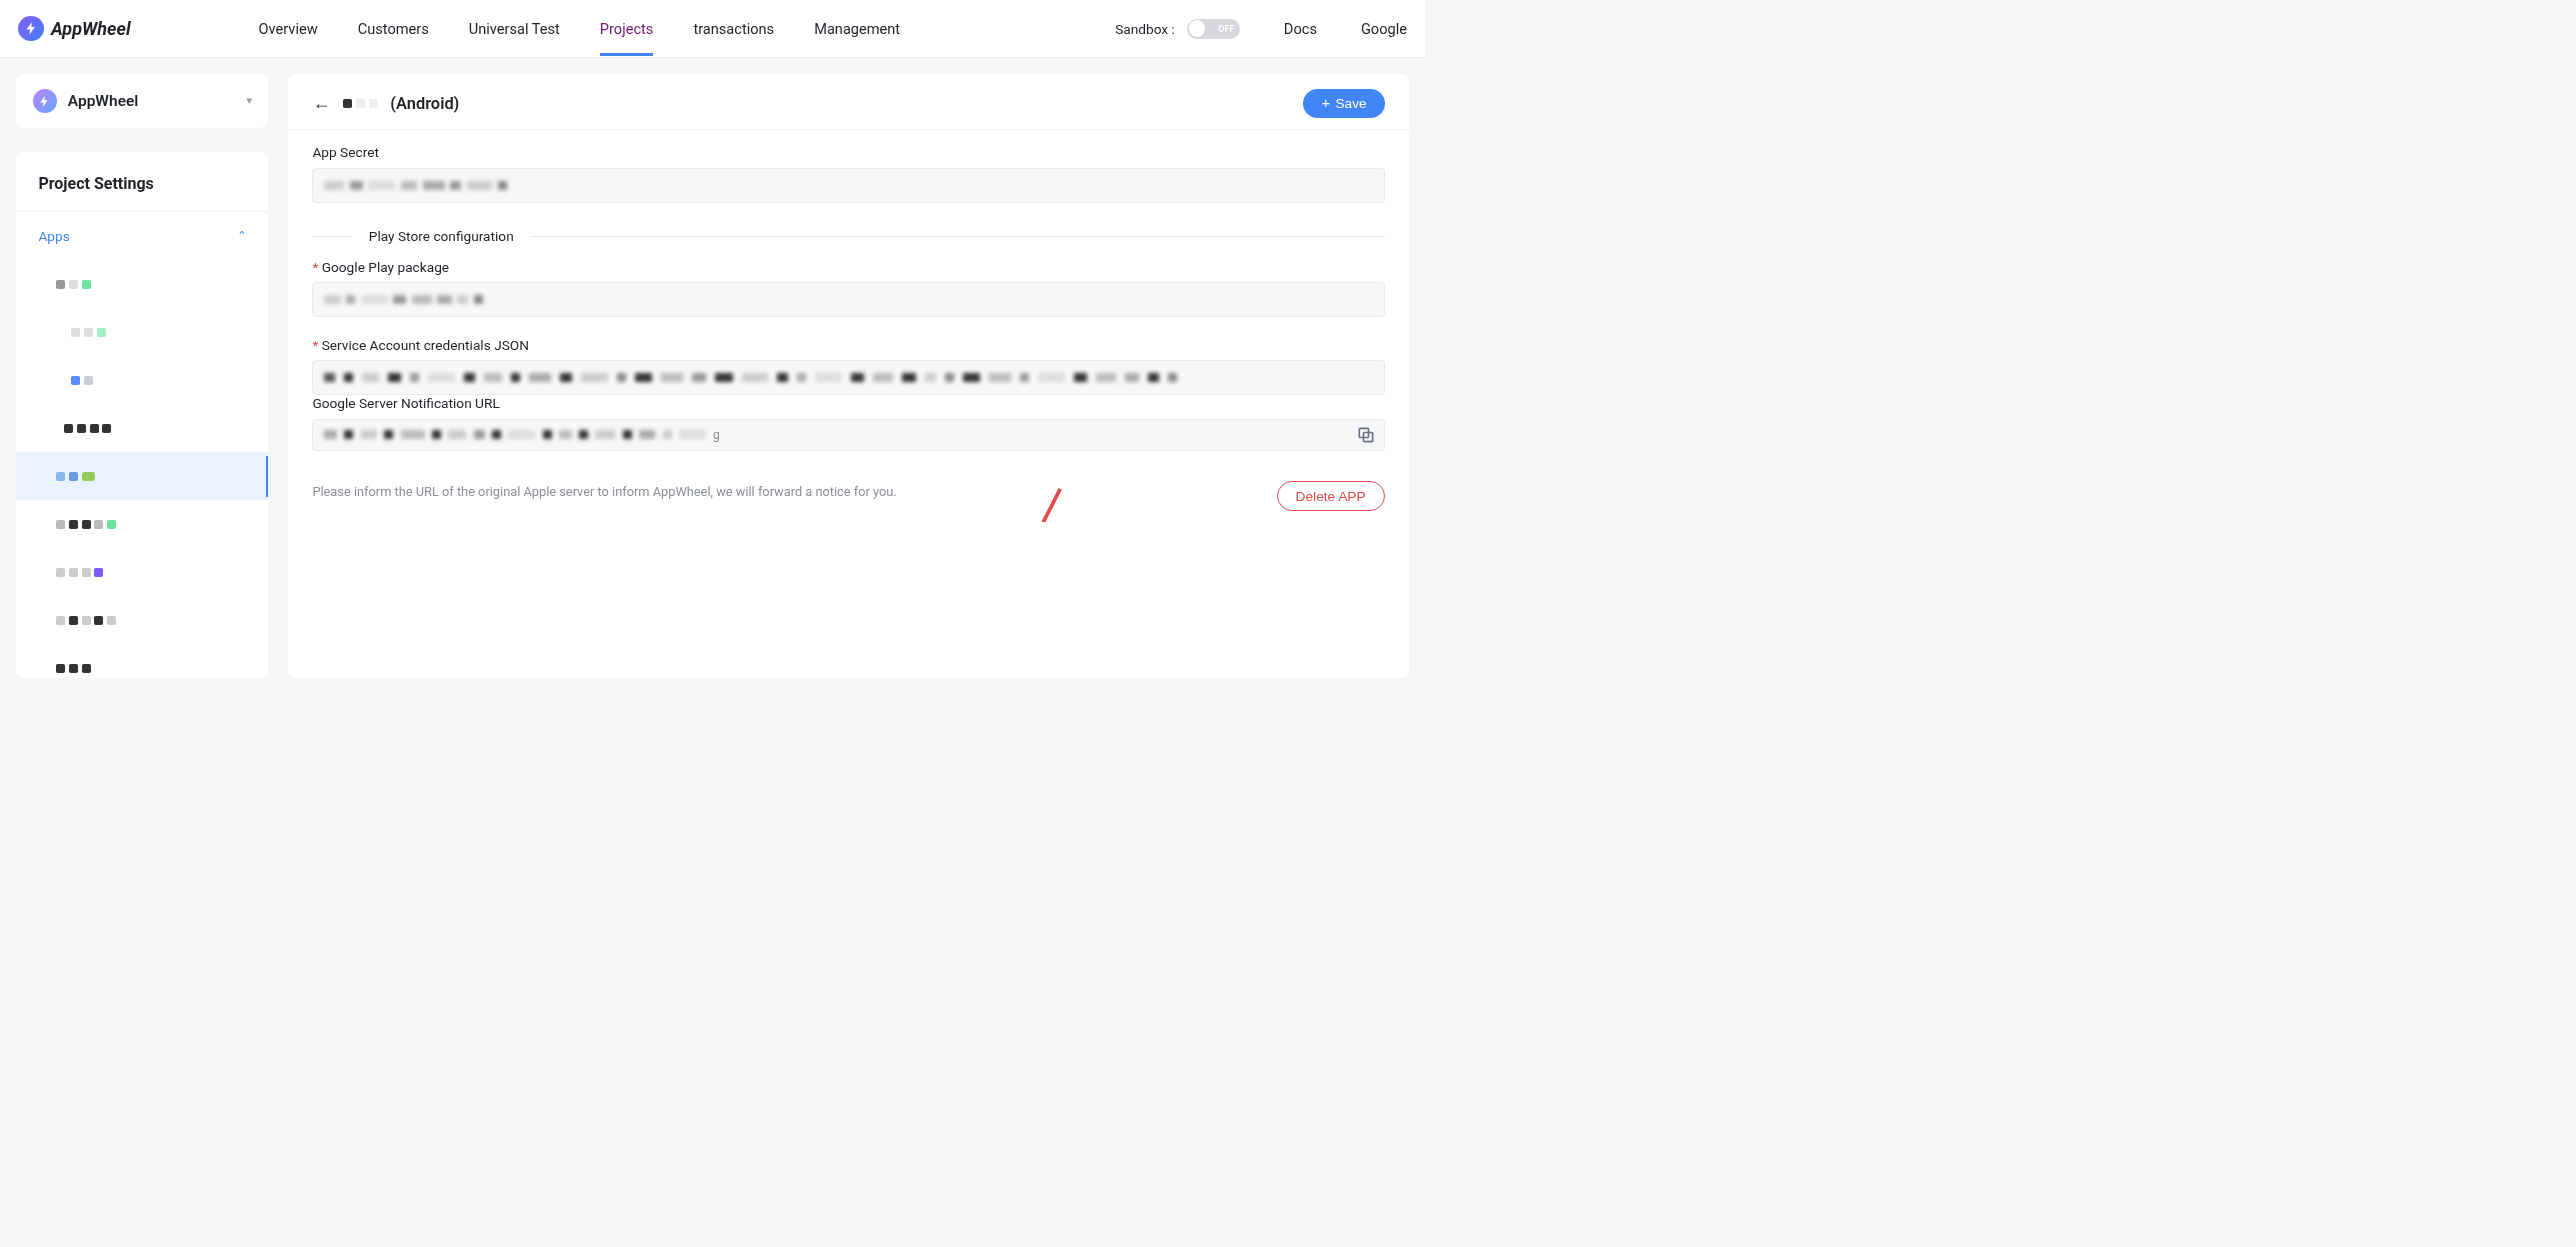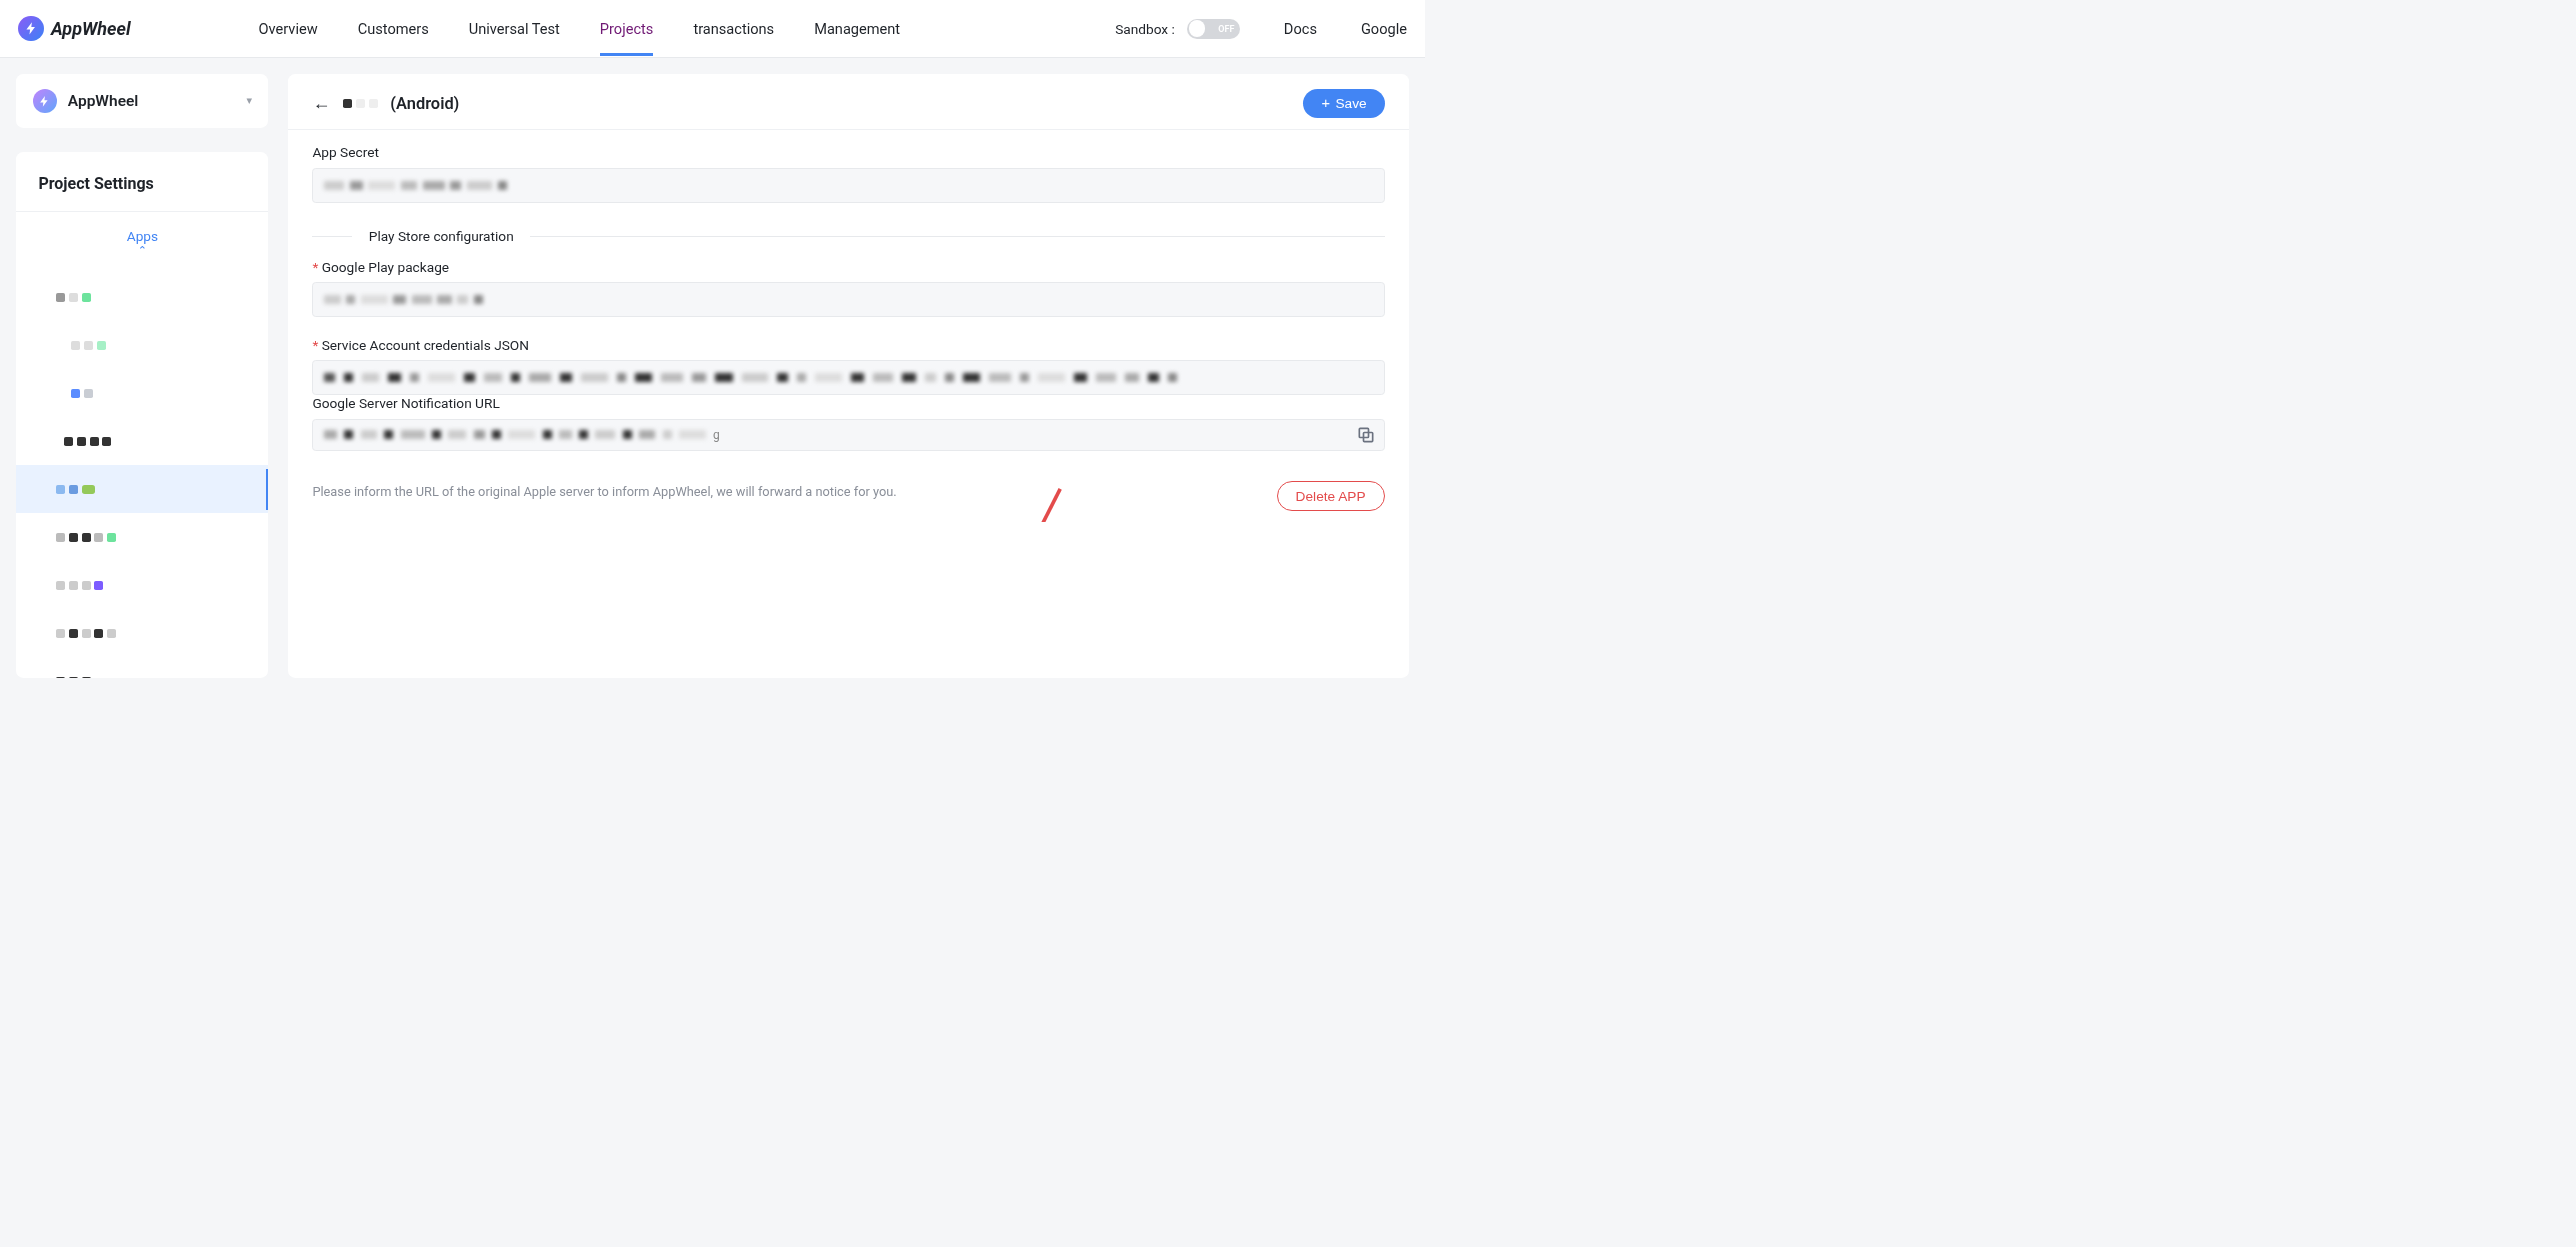--- a/index.html
+++ b/index.html
@@ -58,21 +58,21 @@
   width: 24px; height: 24px; border-radius: 50%;
   background: linear-gradient(135deg, #c084fc, #60a5fa);
   display: flex; align-items: center; justify-content: center;
 }
 .project-card .proj-icon svg { width: 12.8px; height: 12.8px; }
 .project-card .proj-name { flex: 1; font-size: 15.5px; font-weight: 600; }
 .project-card .chev { color: #9aa0a9; font-size: 11px; }
 
 .settings-card { background: #fff; border-radius: 7.3px; flex: 1; overflow: hidden; }
 .settings-title { padding: 22px 22px 18px; font-size: 16px; font-weight: 700; border-bottom: 0.9px solid #eef0f3; }
-.settings-section { padding: 16.4px 22px; display: flex; align-items: center; justify-content: space-between; cursor: pointer; flex-direction: column; }
+.settings-section { padding: 16.4px 22px; display: flex; align-items: center; justify-content: space-between; cursor: pointer; }
 .settings-section span { color: #4285f4; font-size: 13.7px; }
 .settings-section .chev-up { color: #4285f4; font-size: 11px; }
 
 .app-list { padding: 0 0 9px 0; }
 .app-item {
   height: 48px; display: flex; align-items: center; padding: 0 25.6px 0 40px;
   gap: 7.3px; cursor: pointer; position: relative;
 }
 .app-item.active { background: #e9f2ff; }
 .app-item.active::after {

